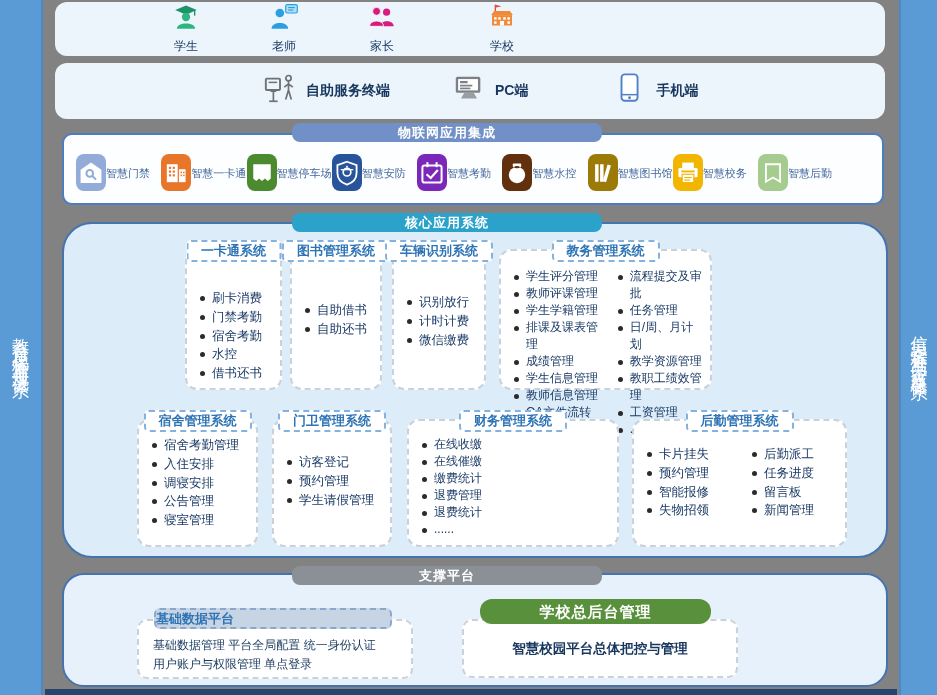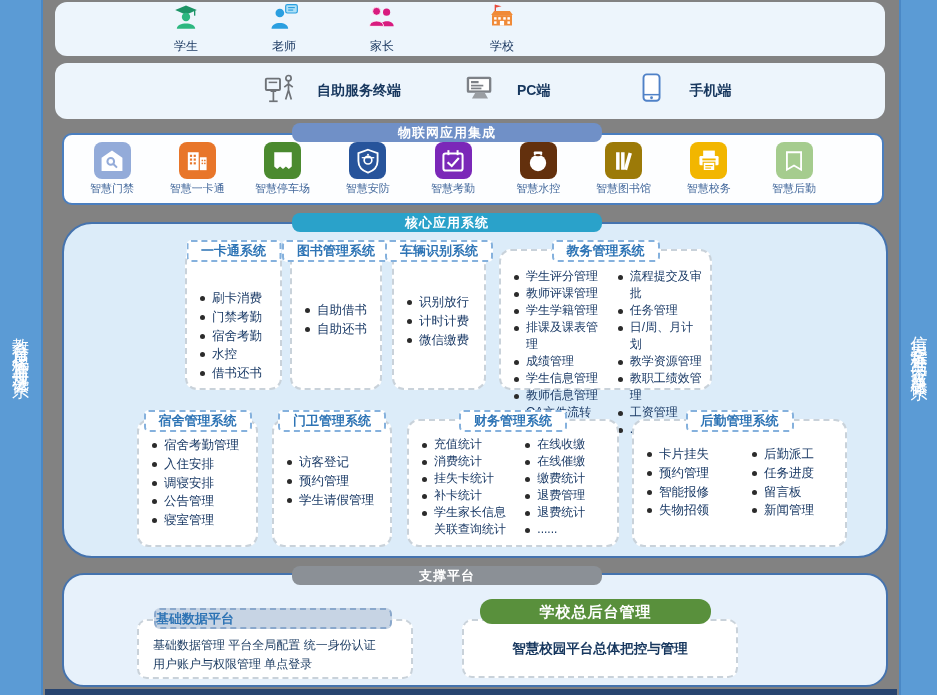--- a/index.html
+++ b/index.html
@@ -21,37 +21,37 @@
 
   
   .users { left:55px; top:2px; width:830px; height:54px; display:flex; align-items:center; padding-left:92px; gap:20px; }
   .user-item { width:78px; display:flex; flex-direction:column; align-items:center; justify-content:center; }
   .user-item.school { margin-left:22px; }
   .user-item svg { width:30px; height:30px; }
   .user-label { font-size:12px; color:#1f3c64; margin-top:1px; }
 
   
   .terminals { left:55px; top:63px; width:830px; height:56px; display:flex; align-items:center; }
-  .term-item { display:flex; align-items:center; gap:20px; }
+  .term-item { display:flex; align-items:center; gap:9px; }
   .t1 { margin-left:208px; } .t2 { margin-left:62px; } .t3 { margin-left:85px; }
   .term-item svg { width:34px; height:34px; }
   .term-label { font-size:14px; font-weight:bold; color:#17375e; }
 
   
   .ribbon { position:absolute; left:228px; width:310px; height:19px; border-radius:8px; color:#fff;
             font-size:13px; font-weight:bold; text-align:center; line-height:19px; z-index:4; letter-spacing:1px; }
   .ribbon.iot-r  { background:#7090c7; top:-12px; }
   .ribbon.core-r { background:#2aa2ca; top:-11px; }
   .ribbon.sup-r  { background:#8b9096; top:-9px;  }
 
   
   .iotbox { position:absolute; left:62px; top:133px; width:822px; height:72px; background:#fdfeff;
             border:2px solid #4a7ebf; border-radius:10px; display:flex; justify-content:space-between;
             padding:7px 52px 0 12px; }
-  .iot-item { display:flex; flex-direction:column; align-items:center; width:72px; }
+  .iot-item { display:flex; flex-direction:row; align-items:center; width:72px; }
   .iot-sq { width:37px; height:37px; border-radius:8px; display:flex; align-items:center; justify-content:center; }
   .iot-sq svg { width:30px; height:30px; }
   .iot-label { font-size:11px; color:#44699c; margin-top:2px; white-space:nowrap; }
   .c0{background:#93abd9;} .c1{background:#e8762a;} .c2{background:#4b8a2f;} .c3{background:#27549b;}
   .c4{background:#7b28b8;} .c5{background:#63300d;} .c6{background:#9c7a08;} .c7{background:#f2b600;} .c8{background:#a5cc8e;}
 
   
   .corebox { position:absolute; left:62px; top:222px; width:826px; height:336px; background:#dcecf9;
              border:2px solid #4573ae; border-radius:30px; }
   .sys { position:absolute; background:#ffffff; border:2px dashed #c9d2da; border-radius:12px; }
@@ -377,27 +377,20 @@
         <li>访客登记</li>
         <li>预约管理</li>
         <li>学生请假管理</li>
       </ul>
     </div>
 
     <div class="sys sys7 small">
       <div class="pill">财务管理系统</div>
       <div class="cols">
         <ul>
-          <li>充值统计</li>
-          <li>消费统计</li>
-          <li>挂失卡统计</li>
-          <li>补卡统计</li>
-          <li>学生家长信息关联查询统计</li>
-        </ul>
-        <ul>
           <li>在线收缴</li>
           <li>在线催缴</li>
           <li>缴费统计</li>
           <li>退费管理</li>
           <li>退费统计</li>
           <li>......</li>
         </ul>
       </div>
     </div>
 

